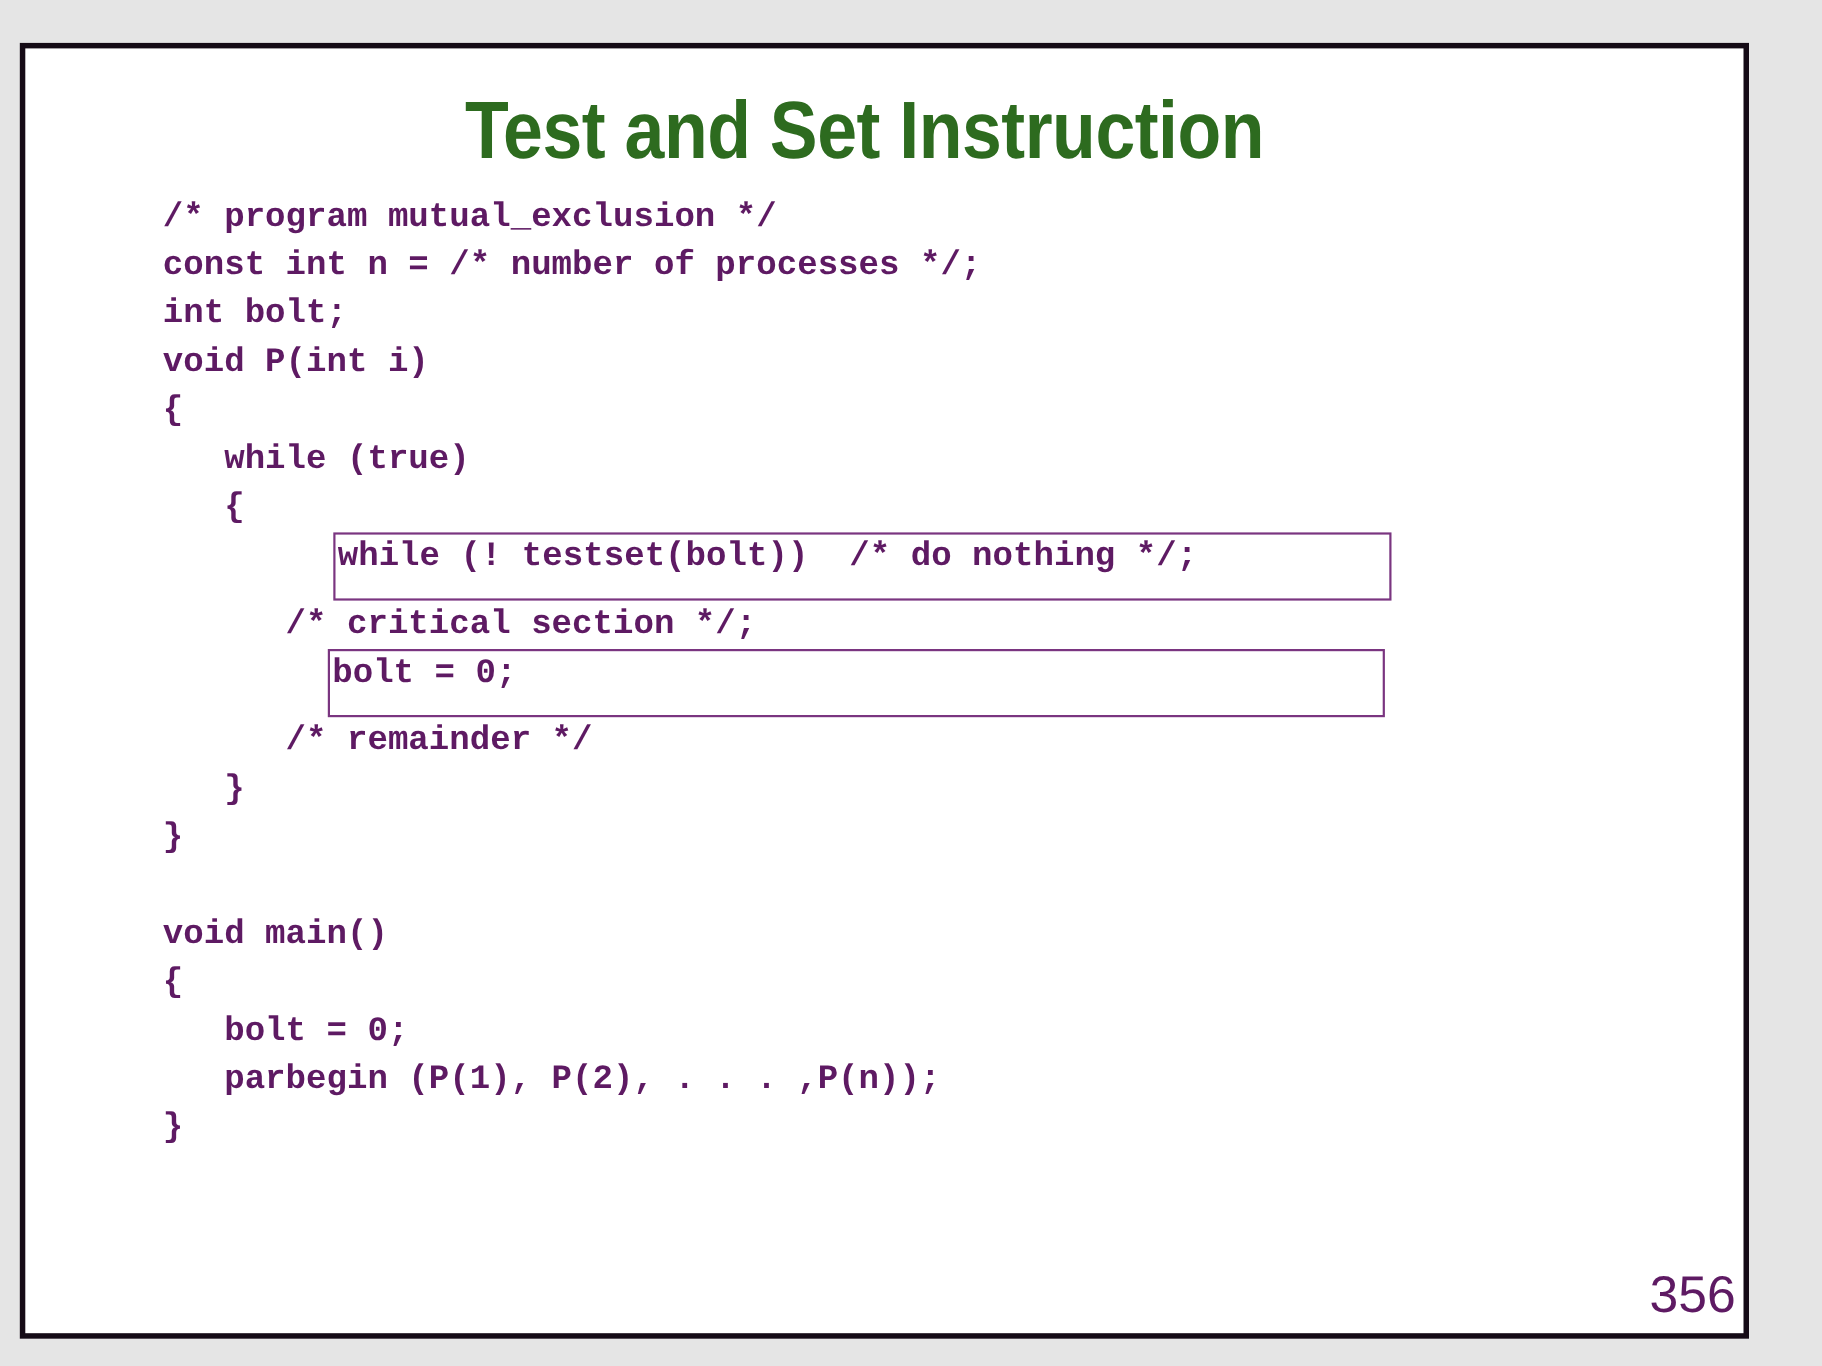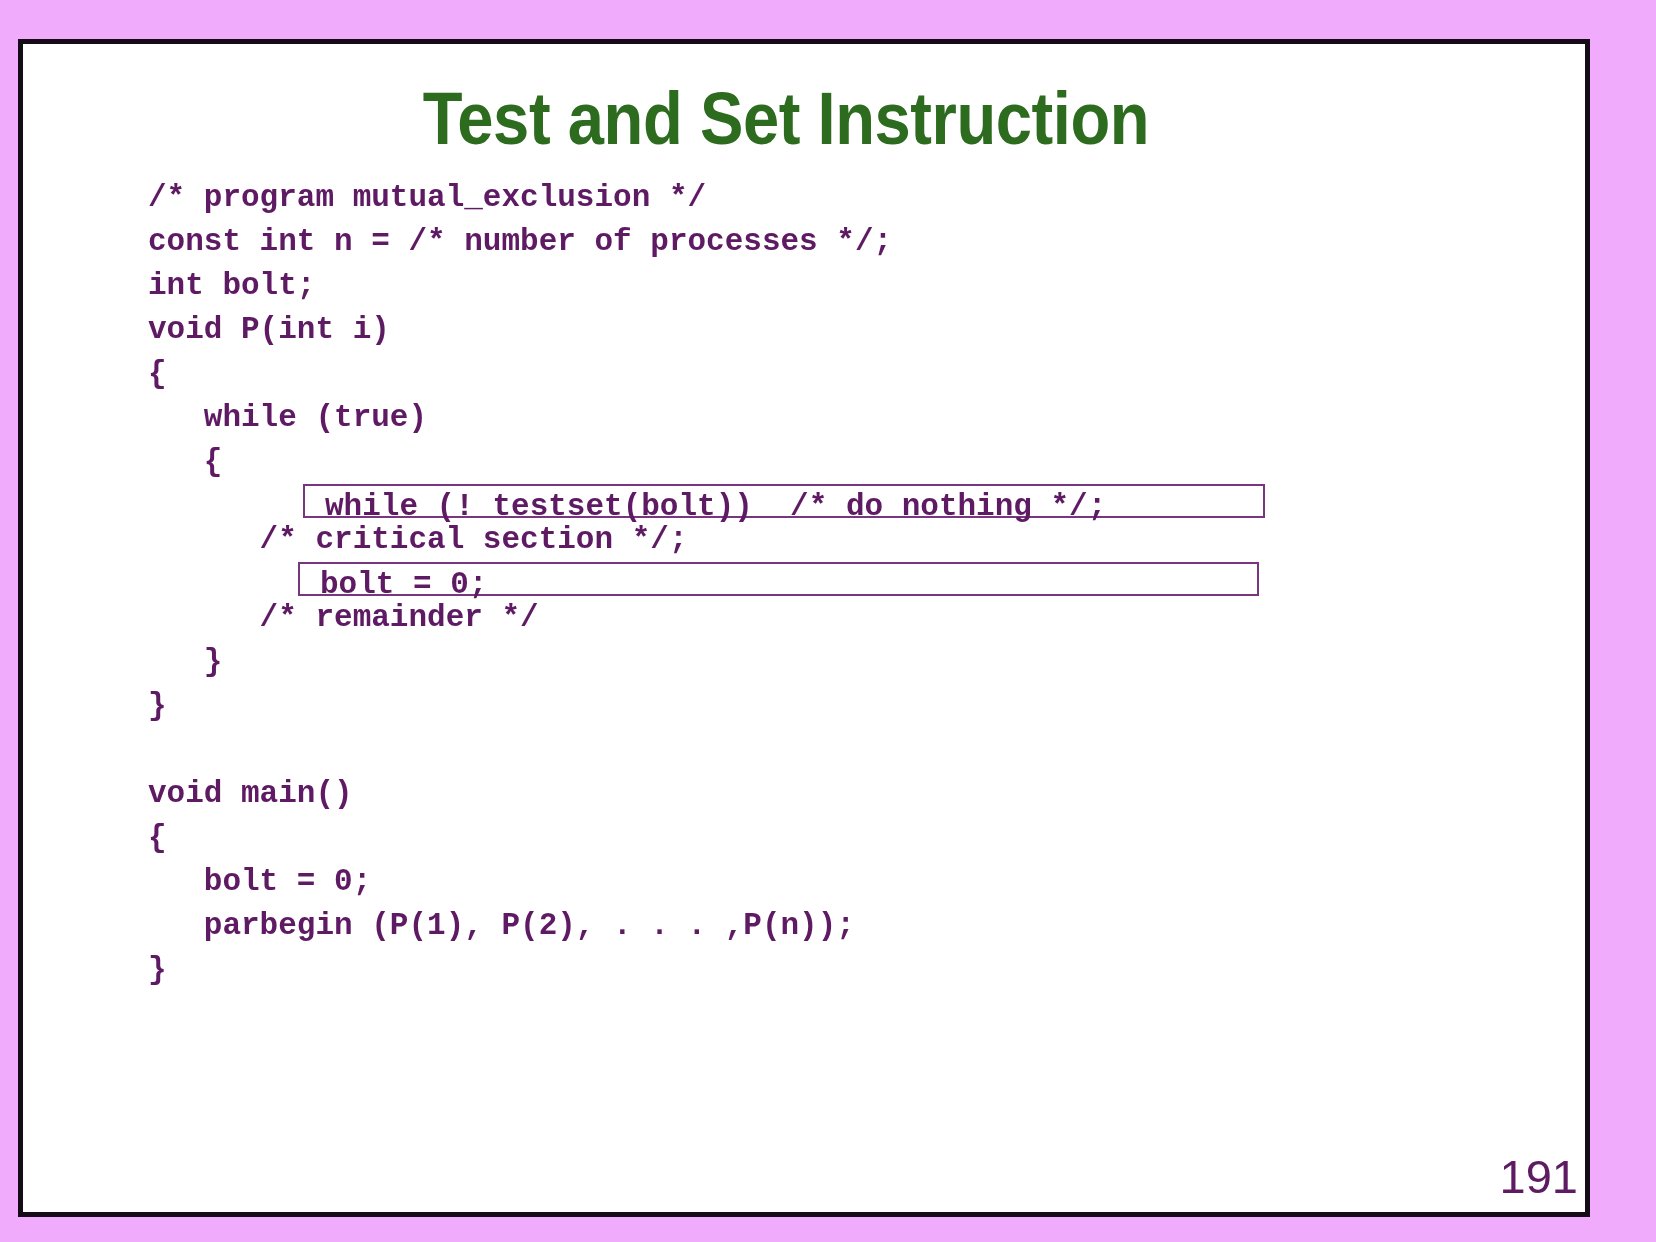--- a/index.html
+++ b/index.html
@@ -4,21 +4,21 @@
 <style>
   html, body {
     margin: 0;
     padding: 0;
     background: #ffffff;
   }
   #slide {
     position: relative;
     width: 1656px;
     height: 1242px;
-    background: #f0abfc;
+    background: #e5e5e5;
     overflow: hidden;
     font-family: "Liberation Sans", sans-serif;
   }
   
   #frame {
     position: absolute;
     left: 18px;
     top: 39px;
     width: 1572px;
     height: 1178px;
@@ -61,23 +61,23 @@
     height: 44px;
     white-space: pre;
   }
   .code-line.blank {
     height: 44px;
   }
   
   .code-line.boxed {
     box-sizing: border-box;
     border: 2px solid #7a3580;
-    height: 34px;
+    height: 62px;
     line-height: 41px;
-    padding-left: 20px;
+    padding-left: 2px;
   }
   .code-line.boxed.box-a {
     margin-left: 155px;
     width: 962px;
   }
   .code-line.boxed.box-b {
     margin-left: 150px;
     width: 961px;
   }
   
@@ -98,15 +98,15 @@
 <body>
 
 <div id="slide">
 
   <div id="frame"></div>
 
   <div id="title">Test and Set Instruction</div>
 
   <div id="code"><div class="code-line">/* program mutual_exclusion */</div><div class="code-line">const int n = /* number of processes */;</div><div class="code-line">int bolt;</div><div class="code-line">void P(int i)</div><div class="code-line">{</div><div class="code-line">   while (true)</div><div class="code-line">   {</div><div class="code-line boxed box-a">while (! testset(bolt))  /* do nothing */;</div><div class="code-line">      /* critical section */;</div><div class="code-line boxed box-b">bolt = 0;</div><div class="code-line">      /* remainder */</div><div class="code-line">   }</div><div class="code-line">}</div><div class="code-line blank"></div><div class="code-line">void main()</div><div class="code-line">{</div><div class="code-line">   bolt = 0;</div><div class="code-line">   parbegin (P(1), P(2), . . . ,P(n));</div><div class="code-line">}</div></div>
 
-  <div id="page-number">191</div>
+  <div id="page-number">356</div>
 
 </div>
 
 </body></html>

